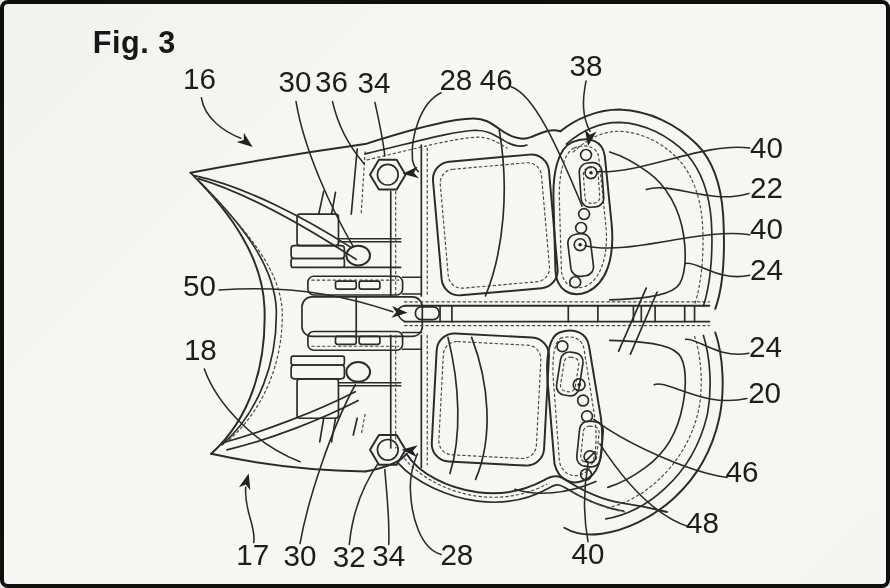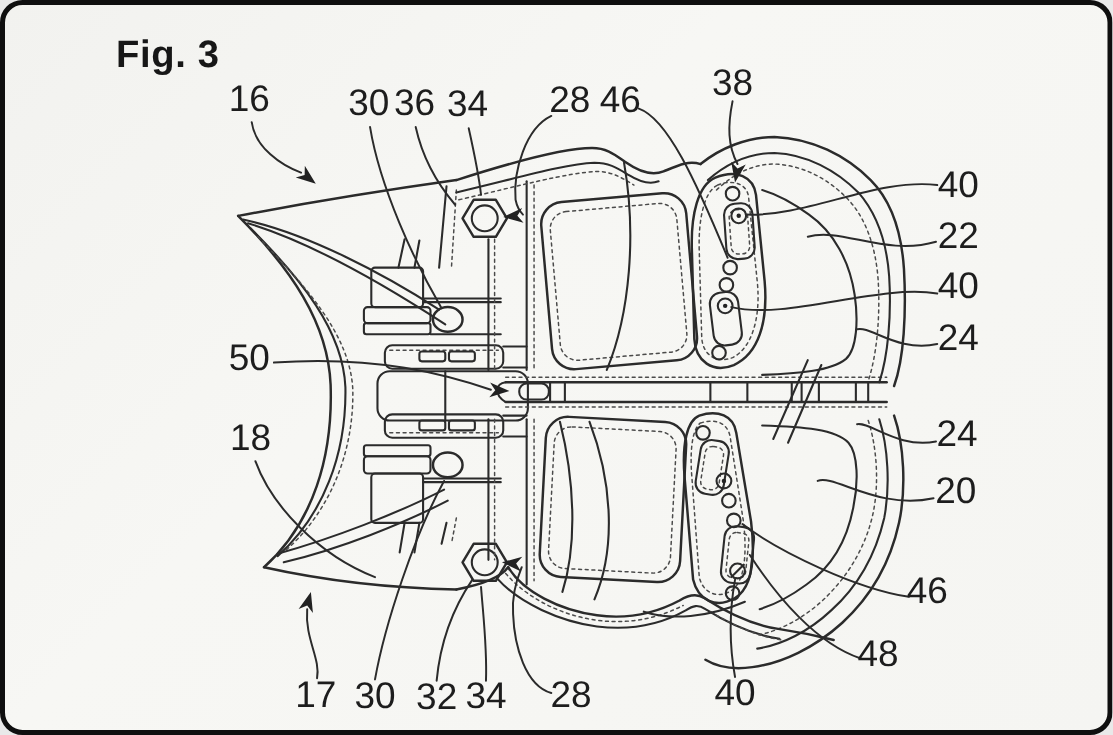--- a/index.html
+++ b/index.html
@@ -2,21 +2,21 @@
 <html><head>
 <meta charset="utf-8">
 <style>
   html,body{margin:0;padding:0;background:#e9e9e9;}
   .frame{
     position:relative;
     width:890px;height:588px;
     box-sizing:border-box;
     background:linear-gradient(135deg,#f2f2ef 0%,#f7f7f4 40%,#f5f5f2 100%);
     border:4px solid #0f0f0f;
-    border-radius:18px;
+    border-radius:8px;
     overflow:hidden;
   }
   svg{display:block;width:100%;height:100%;}
   
   .ln{fill:none;stroke:#2b2b2b;stroke-width:1.7;stroke-linecap:round;stroke-linejoin:round;}
   .ln2{fill:none;stroke:#2b2b2b;stroke-width:2;stroke-linecap:round;stroke-linejoin:round;}
   .dot{fill:none;stroke:#4a4a4a;stroke-width:1.2;stroke-dasharray:2.4 3;stroke-linecap:round;}
   .leader{fill:none;stroke:#2b2b2b;stroke-width:1.6;stroke-linecap:round;}
   .arrow{fill:#222;stroke:none;}
   .lbl{font-family:"Liberation Sans",sans-serif;font-size:30px;fill:#1d1d1d;}

